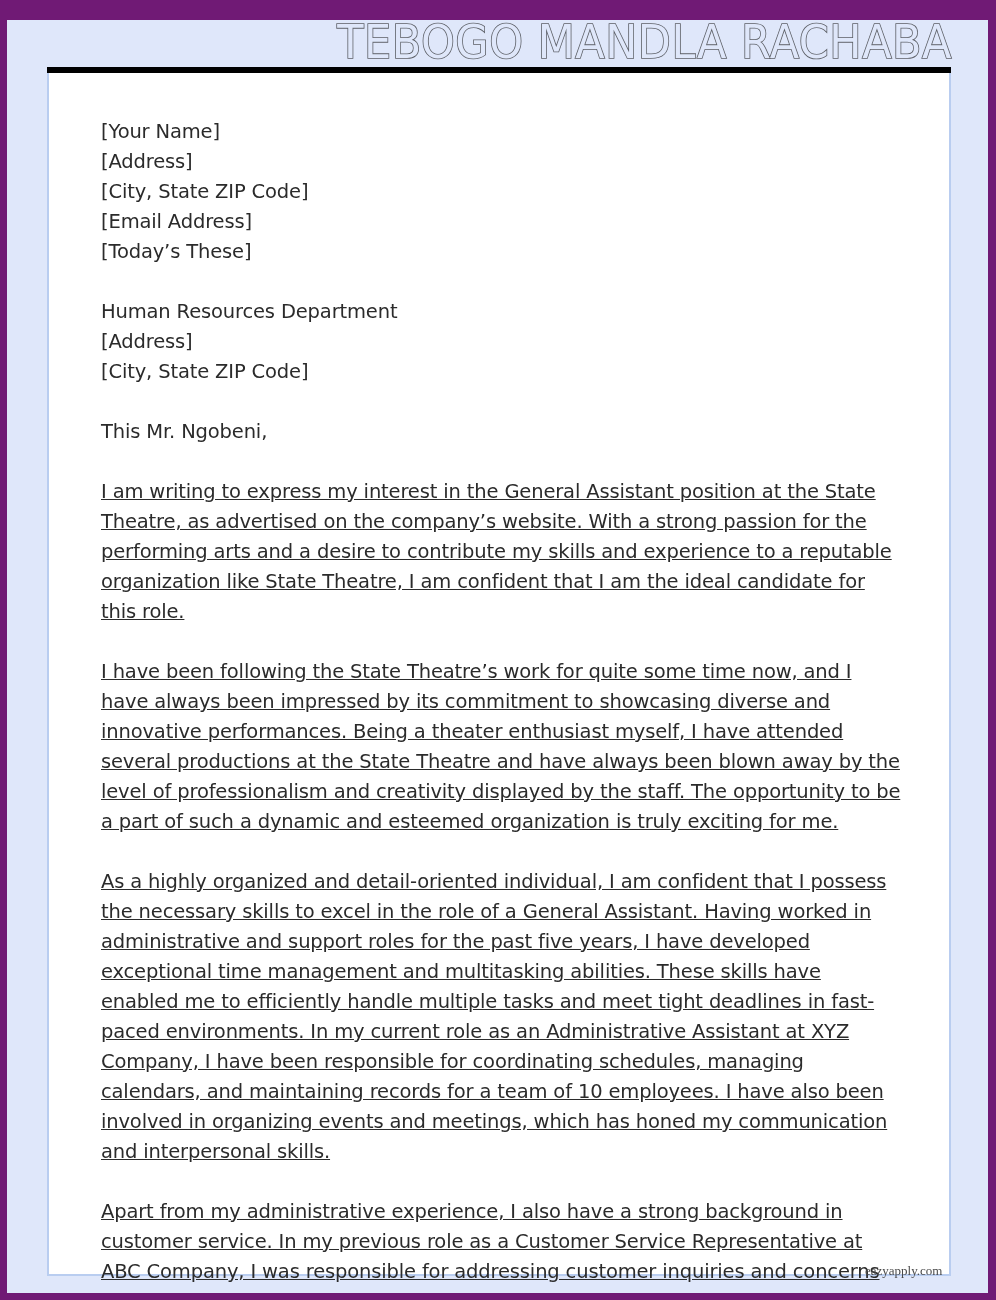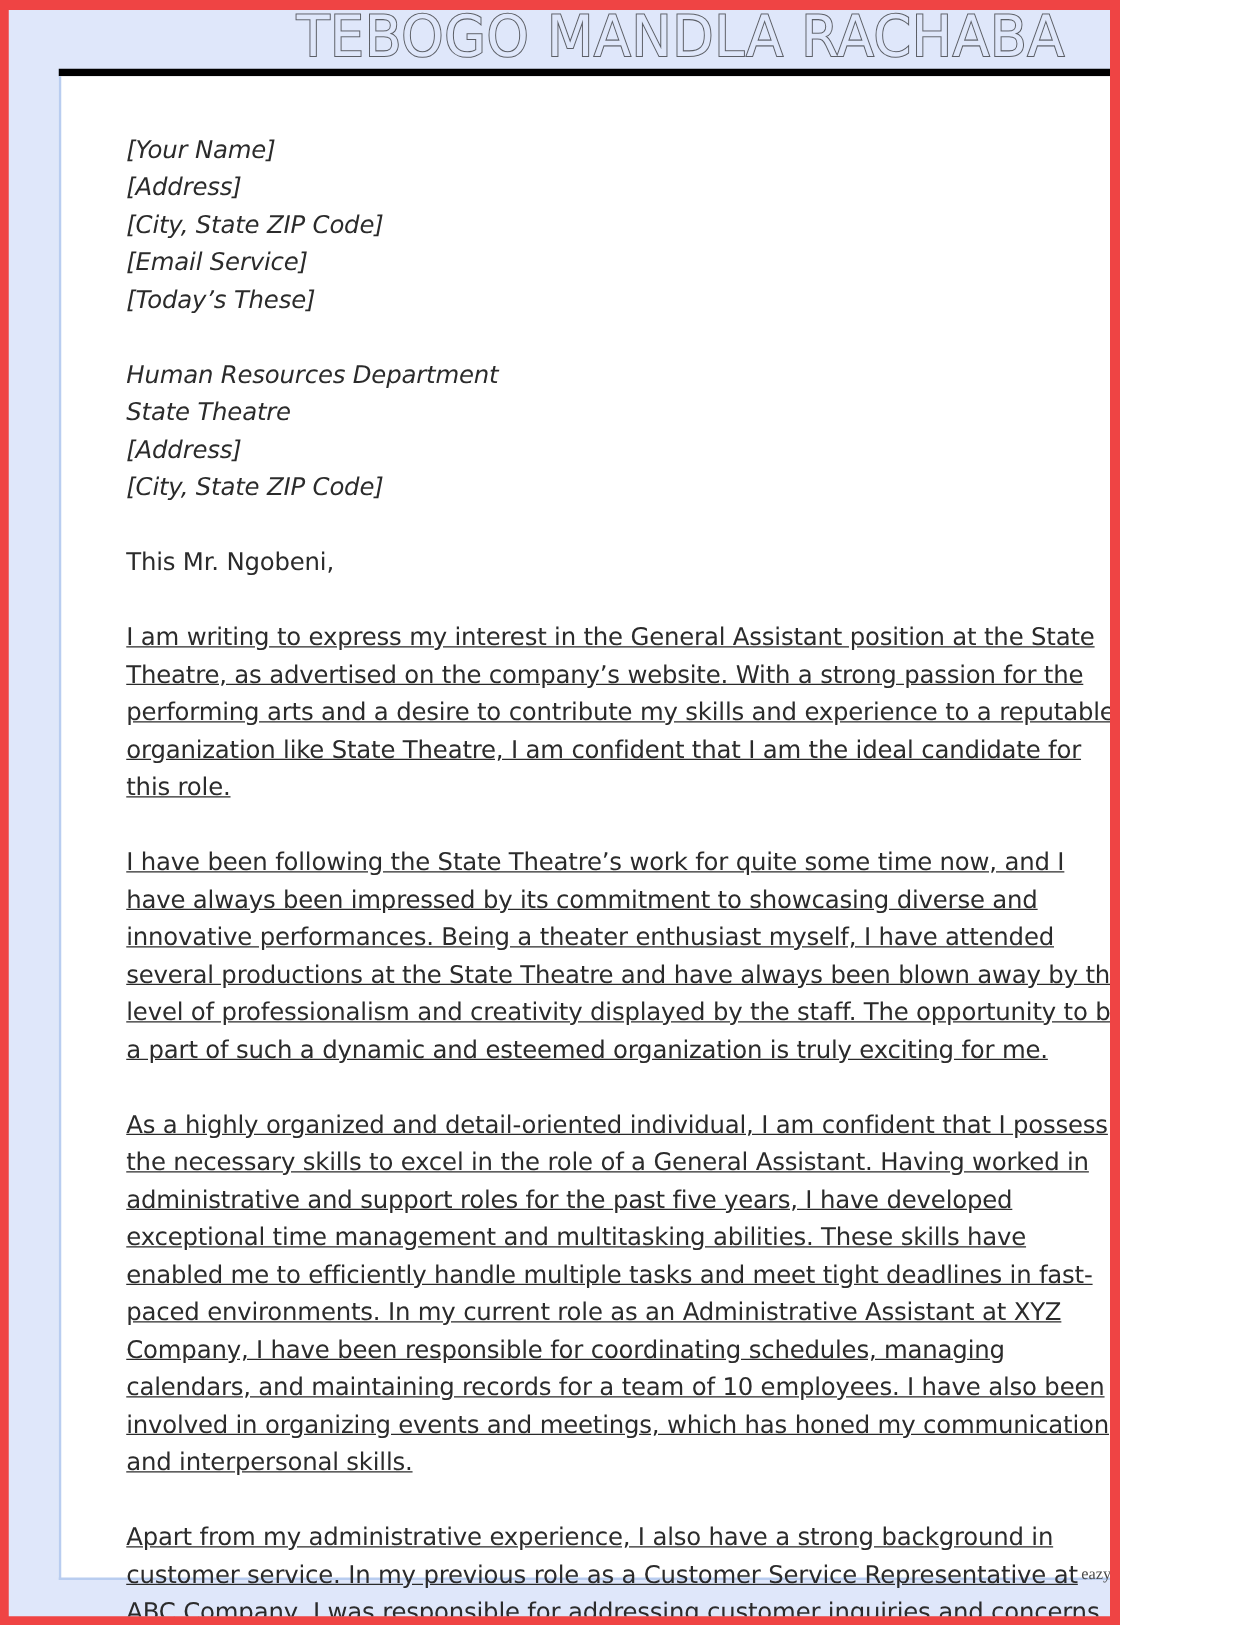--- a/index.html
+++ b/index.html
@@ -10,25 +10,25 @@
   body {
     width: 996px;
     height: 1300px;
     overflow: hidden;
     font-family: "DejaVu Sans", sans-serif;
   }
 
   
   #doc-frame {
     position: relative;
-    width: 896px;
+    width: 996px;
     height: 1300px;
     box-sizing: border-box;
-    background: #ef4444;
-    padding: 8px 8px 7px 7px;
+    background: #701a75;
+    padding: 20px 8px 7px 7px;
     overflow: hidden;
   }
 
   
   #page-backdrop {
     position: relative;
     width: 100%;
     height: 100%;
     box-sizing: border-box;
     background: #dfe7fa;
@@ -96,21 +96,20 @@
     top: 44px;
     width: 800px;
     font-family: "DejaVu Sans", sans-serif;
     font-size: 19.5px;
     line-height: 30px;
     color: #2b2b2b;
     letter-spacing: -0.15px;
   }
   .addr-block {
     margin: 0 0 30px 0;
-    font-style: italic;
   }
   .addr-line {
     display: block;
     white-space: nowrap;
   }
   .salutation {
     margin: 0 0 30px 0;
   }
   .body-para {
     margin: 0 0 30px 0;
@@ -146,27 +145,26 @@
 
     <div id="header-rule"></div>
 
     <div id="letter-sheet">
       <div id="letter-body">
 
         <div class="addr-block">
           <span class="addr-line">[Your Name]</span>
           <span class="addr-line">[Address]</span>
           <span class="addr-line">[City, State ZIP Code]</span>
-          <span class="addr-line">[Email Service]</span>
+          <span class="addr-line">[Email Address]</span>
           <span class="addr-line">[Today’s These]</span>
         </div>
 
         <div class="addr-block">
           <span class="addr-line">Human Resources Department</span>
-          <span class="addr-line">State Theatre</span>
           <span class="addr-line">[Address]</span>
           <span class="addr-line">[City, State ZIP Code]</span>
         </div>
 
         <p class="salutation">This Mr. Ngobeni,</p>
 
         <p class="body-para">I am writing to express my interest in the General Assistant position at the State Theatre, as advertised on the company’s website. With a strong passion for the performing arts and a desire to contribute my skills and experience to a reputable organization like State Theatre, I am confident that I am the ideal candidate for this role.</p>
         <p class="body-para">I have been following the State Theatre’s work for quite some time now, and I have always been impressed by its commitment to showcasing diverse and innovative performances. Being a theater enthusiast myself, I have attended several productions at the State Theatre and have always been blown away by the level of professionalism and creativity displayed by the staff. The opportunity to be a part of such a dynamic and esteemed organization is truly exciting for me.</p>
         <p class="body-para">As a highly organized and detail-oriented individual, I am confident that I possess the necessary skills to excel in the role of a General Assistant. Having worked in administrative and support roles for the past five years, I have developed exceptional time management and multitasking abilities. These skills have enabled me to efficiently handle multiple tasks and meet tight deadlines in fast-paced environments. In my current role as an Administrative Assistant at XYZ Company, I have been responsible for coordinating schedules, managing calendars, and maintaining records for a team of 10 employees. I have also been involved in organizing events and meetings, which has honed my communication and interpersonal skills.</p>
         <p class="body-para">Apart from my administrative experience, I also have a strong background in customer service. In my previous role as a Customer Service Representative at ABC Company, I was responsible for addressing customer inquiries and concerns via phone and email. This experience has equipped me with the ability to remain calm and professional when</p>

